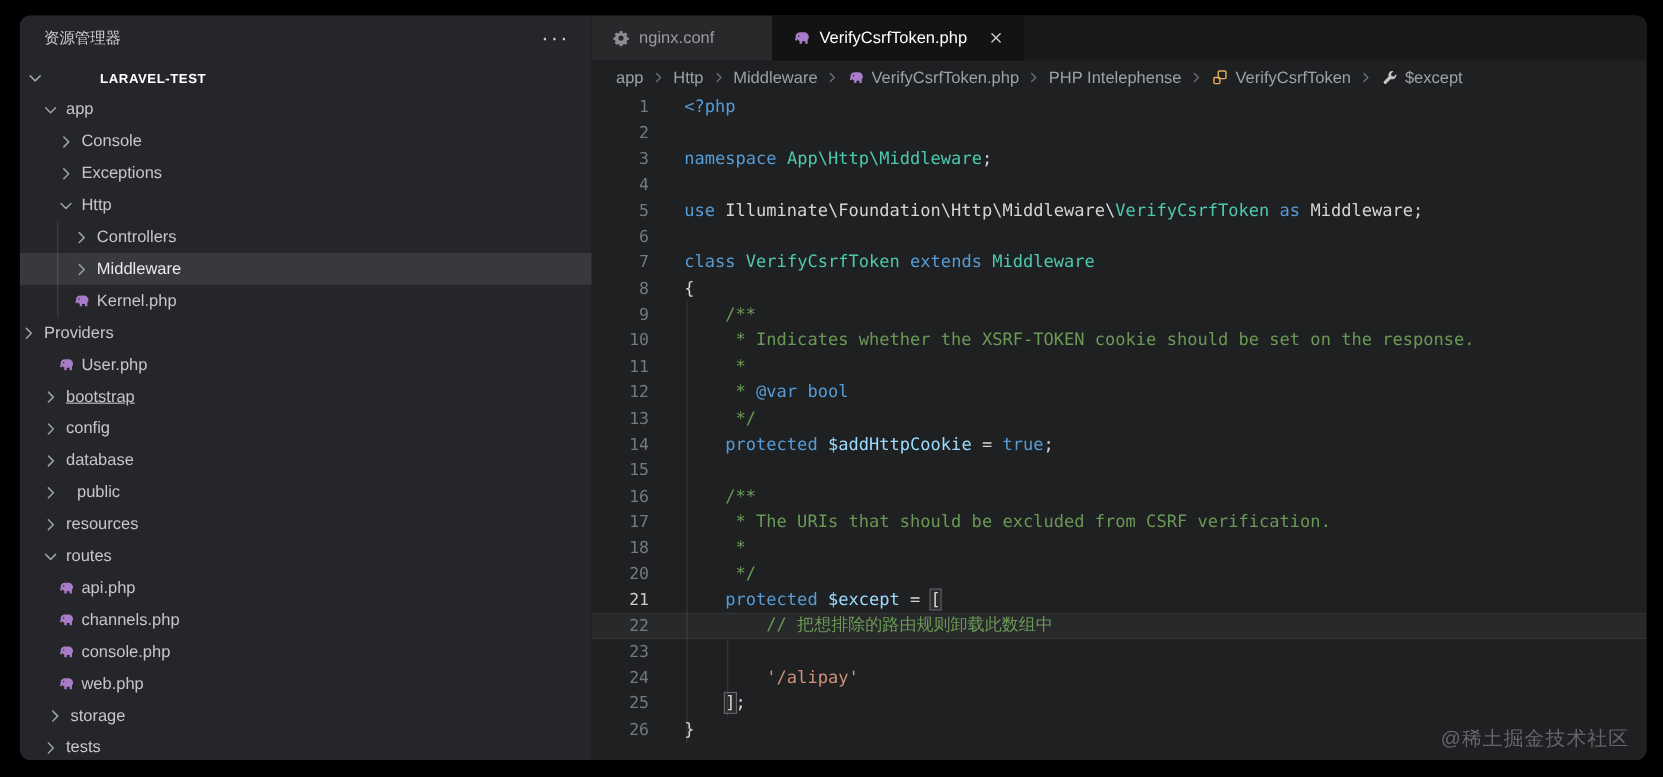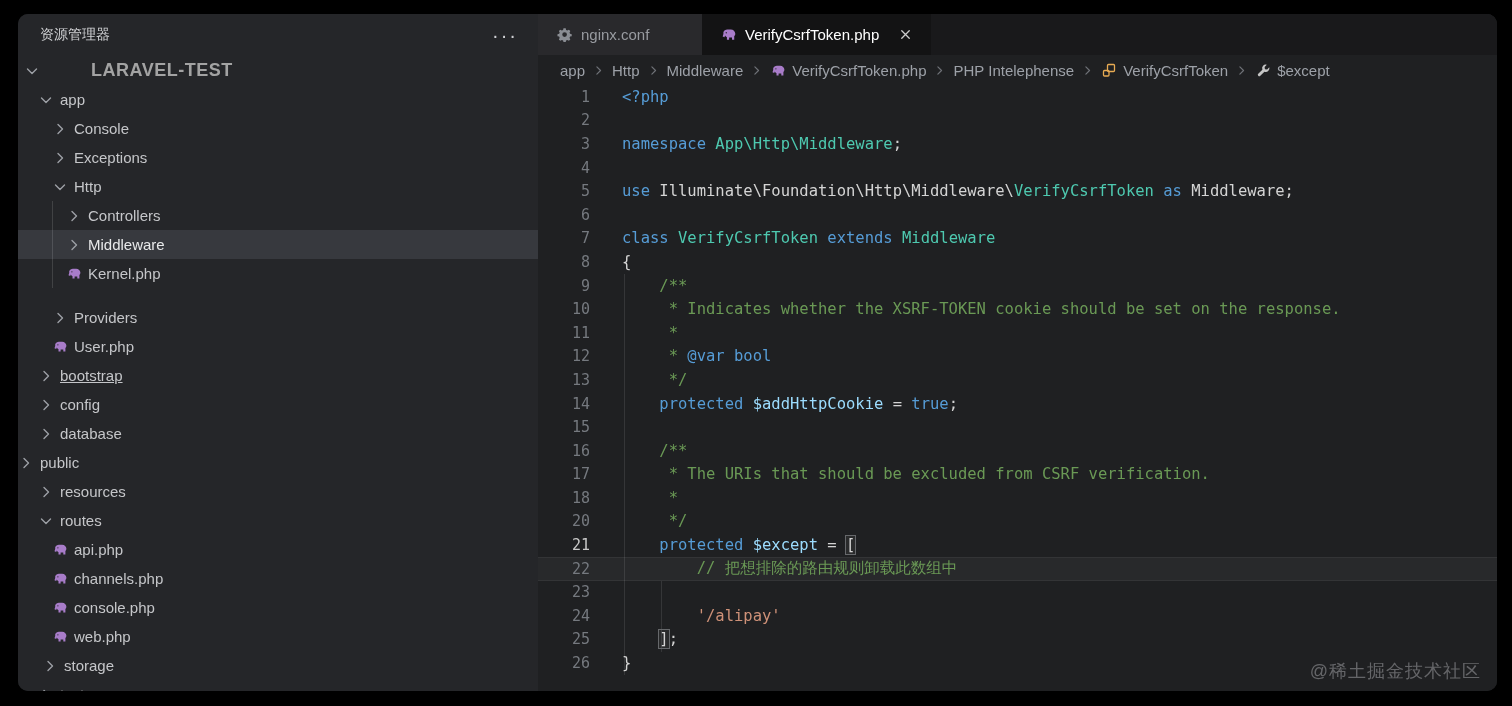--- a/index.html
+++ b/index.html
@@ -12,21 +12,21 @@
   
   .sidebar { width:520px; flex:none; background:var(--sidebar,#252629); display:flex; flex-direction:column; }
   .sidebar-header { height:42px; flex:none; display:flex; align-items:center; justify-content:space-between;
     padding:0 20px 0 22px; font-size:14px; color:#d0d1d4; }
   .more { font-size:20px; letter-spacing:2px; color:#cfd0d3; cursor:pointer; line-height:10px; }
   .tree { position:relative; flex:1; overflow:hidden; font-size:15px; color:#c5c6c9; }
   .tree-guide { position:absolute; left:34px; top:145px; height:87px; width:1px;
     background:rgba(255,255,255,.13); }
   .trow { height:29px; display:flex; align-items:center; cursor:pointer; }
   .trow.selected { background:var(--sidebarSelected,#37393e); color:#e8e9ea; }
-  .trow.root .lbl { font-weight:700; font-size:18px; letter-spacing:.5px; color:#a3a3a3;padding-left:45px; }
+  .trow.root .lbl { font-weight:700; font-size:12px; letter-spacing:.5px; color:#ffffff;padding-left:45px; }
   .trow .icon { width:16px; height:16px; flex:none; margin-right:6px; display:flex;
     align-items:center; justify-content:center; color:#9da0a5; }
   .lbl { white-space:nowrap; }
 
   
   .editor-col { position:relative; flex:1; background:var(--window,#1f2022); overflow:hidden; }
   .tabbar { height:41px; background:var(--tabstrip,#19191b); display:flex; align-items:stretch; }
   .tab { display:flex; align-items:center; gap:8px; padding:0 18px; font-size:15px; cursor:pointer;
     background:var(--tabInactive,#29292c); color:#989ba0; min-width:164px; }
   .tab .icon { width:17px; height:17px; display:flex; align-items:center; justify-content:center; color:#8a8d93; }
@@ -143,21 +143,21 @@
           </div>
           <div class="trow" style="padding-left: 48px;">
             <span class="icon phpico">
               <svg width="17" height="17" viewBox="0 0 16 16">
                 <path fill="currentColor" d="M3.2 5.8C3.7 4.2 5.2 3.2 6.9 3.2h3.2c2.4 0 4.3 1.8 4.3 4.1 0 .9-.4 1.7-1 2.2V13h-2.1v-2.1H8.6V13H6.5v-2.3c-.8-.3-1.4-.9-1.7-1.7l-.6 1.5-1.7-.7.7-2.3c0-.6 0-1.2 0-1.7z"></path>
                 <circle cx="5.9" cy="6.3" r=".65" fill="#26262a"></circle>
               </svg>
             </span>
             <span class="lbl">Kernel.php</span>
           </div>
-          <div class="trow" style="padding-left: 34px; margin-top: 15px;">
+          <div class="trow" style="">
             <span class="icon">
               <svg width="16" height="16" viewBox="0 0 16 16">
                 <path d="M6 3.5 L10.5 8 L6 12.5" fill="none" stroke="currentColor" stroke-width="1.4" stroke-linecap="round" stroke-linejoin="round"></path>
               </svg>
             </span>
             <span class="lbl">Providers</span>
           </div>
           <div class="trow" style="padding-left: 34px;">
             <span class="icon phpico">
               <svg width="17" height="17" viewBox="0 0 16 16">
@@ -184,21 +184,21 @@
             <span class="lbl">config</span>
           </div>
           <div class="trow" style="padding-left: 20px;">
             <span class="icon">
               <svg width="16" height="16" viewBox="0 0 16 16">
                 <path d="M6 3.5 L10.5 8 L6 12.5" fill="none" stroke="currentColor" stroke-width="1.4" stroke-linecap="round" stroke-linejoin="round"></path>
               </svg>
             </span>
             <span class="lbl">database</span>
           </div>
-          <div class="trow" style="">
+          <div class="trow" style="padding-left: 20px; gap: 10px;">
             <span class="icon">
               <svg width="16" height="16" viewBox="0 0 16 16">
                 <path d="M6 3.5 L10.5 8 L6 12.5" fill="none" stroke="currentColor" stroke-width="1.4" stroke-linecap="round" stroke-linejoin="round"></path>
               </svg>
             </span>
             <span class="lbl">public</span>
           </div>
           <div class="trow" style="padding-left: 20px;">
             <span class="icon">
               <svg width="16" height="16" viewBox="0 0 16 16">

